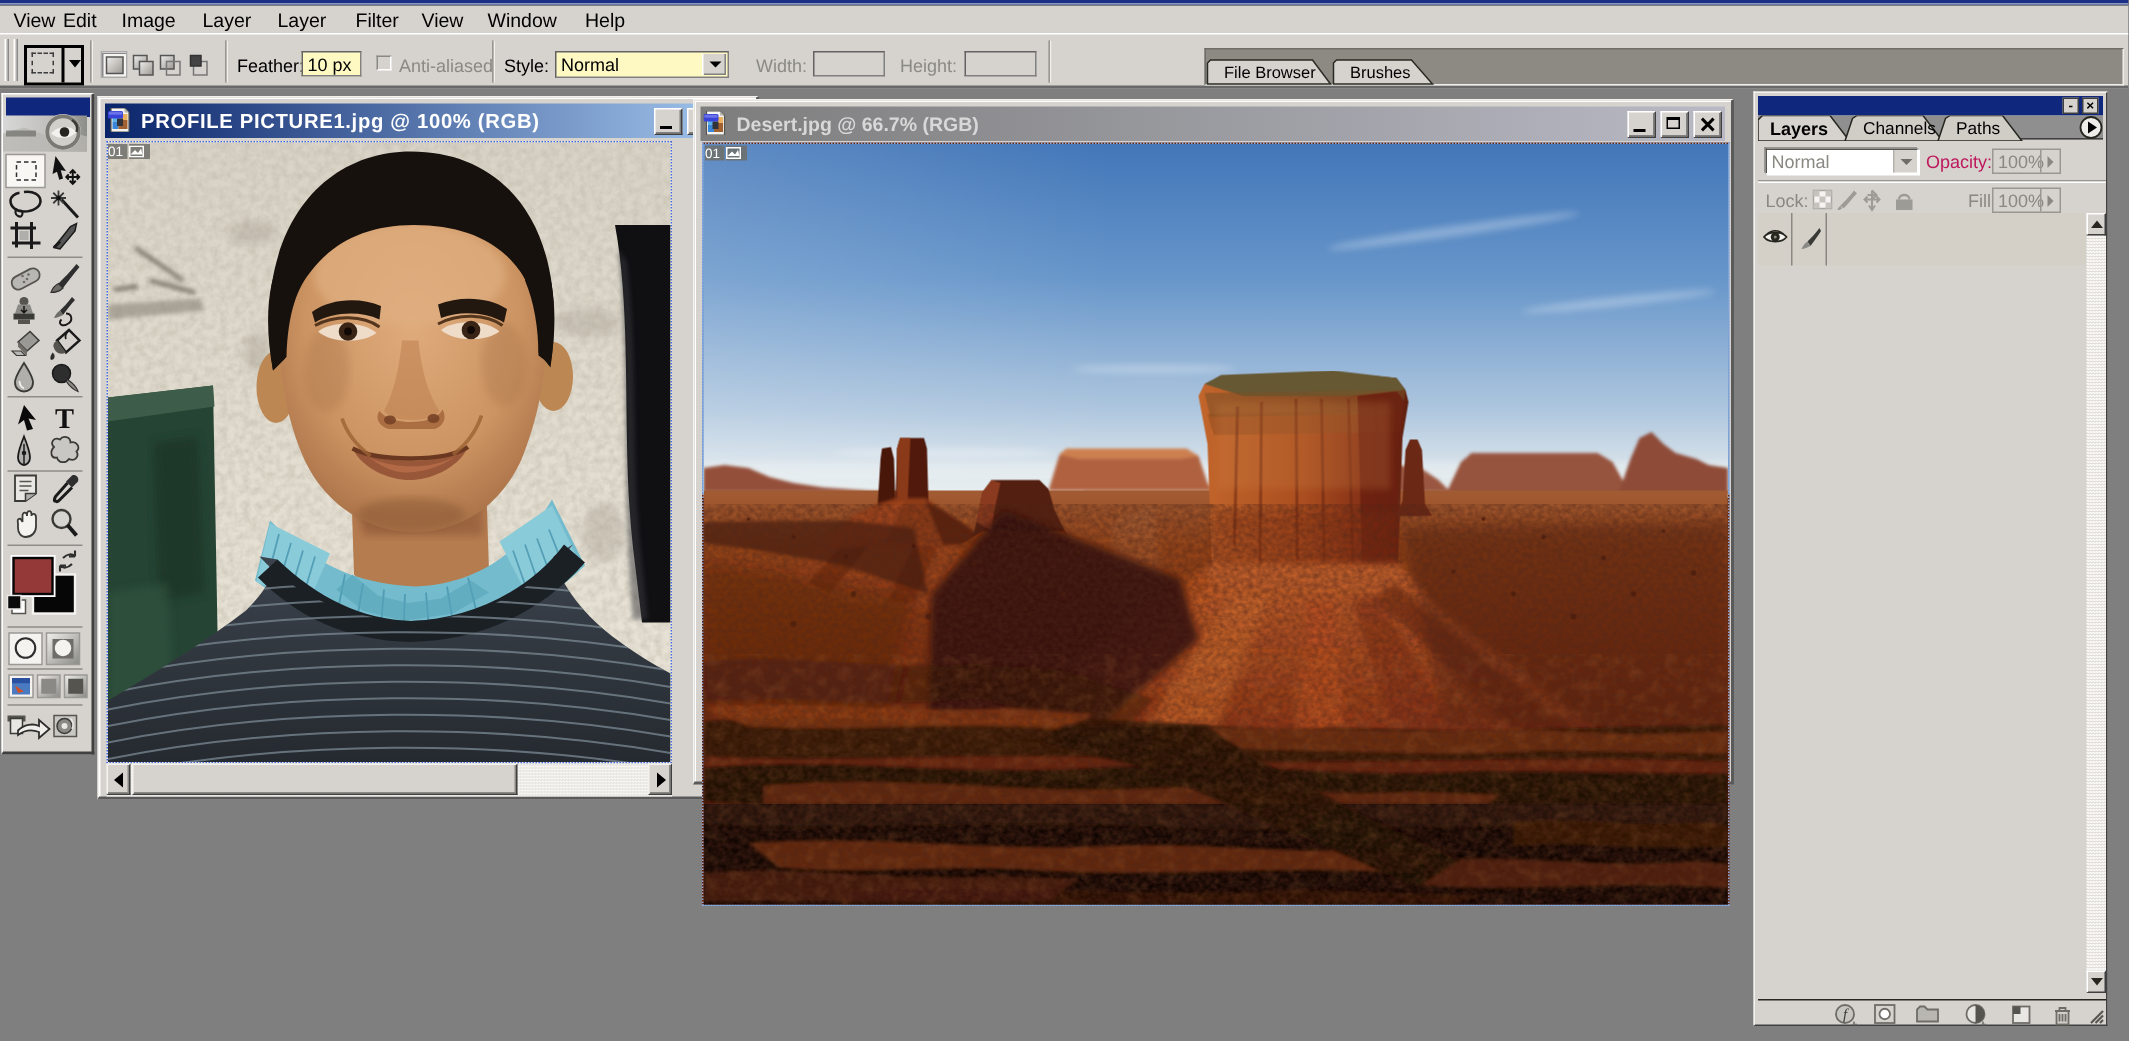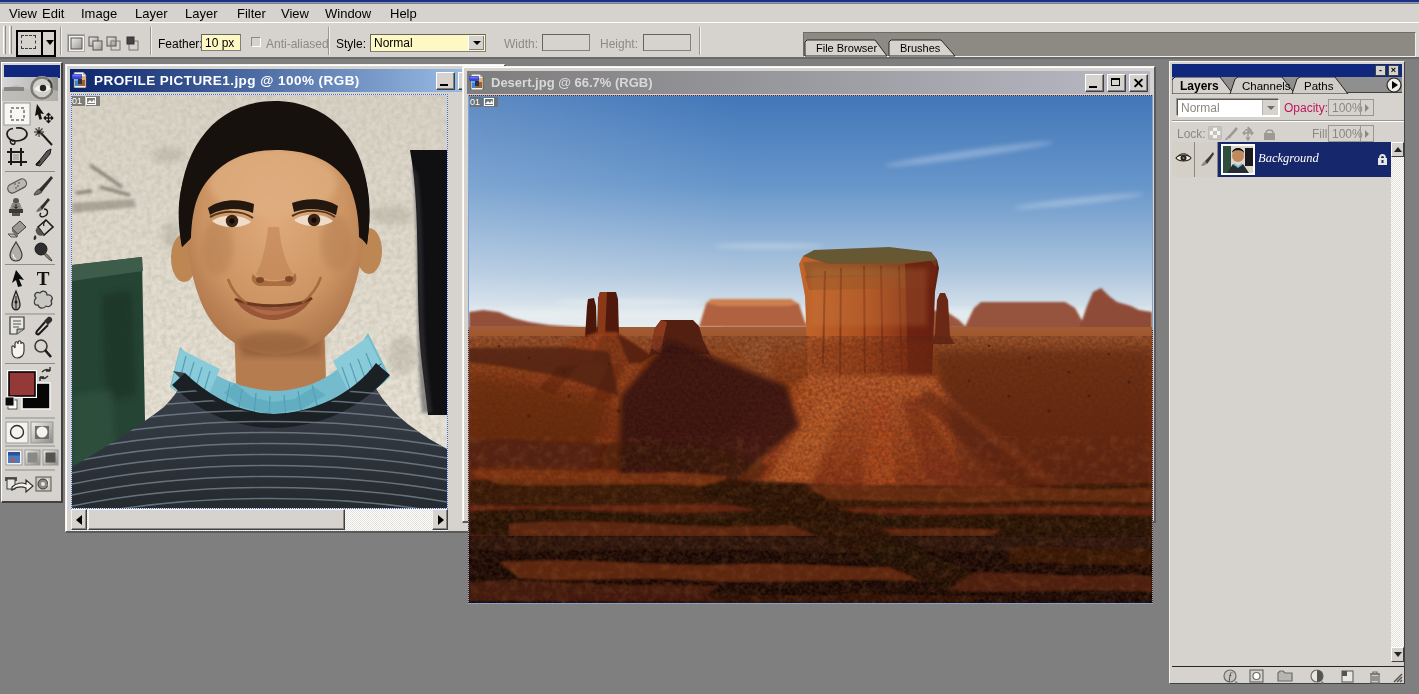--- a/index.html
+++ b/index.html
@@ -757,40 +757,20 @@
             <circle cx="8.5" cy="7" r="1" fill="#8a8882"></circle>
         <path d="M3 5 C6 2 11 2 14 5" stroke="#26261f" stroke-width="1" fill="none"></path>
       </svg>
     </div>
     <div class="abs" style="left:24px;top:0;width:22px;height:35px;border-right:1px solid #8a8882">
       <svg class="abs" style="left:4px;top:9px" width="15" height="16" viewBox="0 0 15 16">
         <path d="M13 1 C10 5 7 8 5 10 L7 13 C10 9 12 6 14 3 Z" fill="#3a3a36"></path>
         <path d="M5 10 C3 11 2 13 1 15 C3 15 5 14 7 13 Z" fill="#8a8985"></path>
       </svg>
     </div>
-    <div class="abs" style="left:46px;top:0;width:186px;height:35px;background:#16276c">
-      <div class="abs" style="left:3px;top:2px;width:34px;height:31px;background:#fff">
-        <svg class="abs" style="left:2px;top:2px" width="30" height="27" viewBox="0 0 30 27">
-          <rect width="30" height="27" fill="#ddd8cc"></rect>
-          <rect x="0" y="0" width="8" height="27" fill="#2e4f3c"></rect>
-          <rect x="22" y="2" width="8" height="18" fill="#1a1a1e"></rect>
-          <circle cx="15" cy="10" r="6" fill="#c08a5c"></circle>
-          <path d="M9 8 C9 3 21 3 21 8 L21 6 C19 1 11 1 9 6 Z" fill="#17110d"></path>
-          <path d="M10 6 C11 2 19 2 20 6 C20 4 18 2 15 2 C12 2 10 4 10 6 Z" fill="#17110d"></path>
-          <path d="M4 27 L10 18 C13 21 17 21 20 18 L26 27 Z" fill="#272c33"></path>
-          <path d="M11 17 L15 20 L19 17 L19 19 L15 22 L11 19 Z" fill="#74bccd"></path>
-        </svg>
-      </div>
-      <span class="abs" style="left:40px;top:9px;font-size:12.5px;color:#fff;font-style:italic;font-family:'Liberation Serif',serif">Background</span>
-      <svg class="abs" style="left:158px;top:9px" width="13" height="16" viewBox="0 0 13 16">
-        <rect x="2" y="7" width="9" height="7" fill="#e8e7e3"></rect>
-        <path d="M4 7 C4 3 9 3 9 7" stroke="#e8e7e3" stroke-width="1.8" fill="none"></path>
-        <rect x="5.5" y="9" width="2" height="3" fill="#16276c"></rect>
-      </svg>
-    </div>
   </div>
 
   <div class="abs" style="left:219px;top:48px;width:13px;height:505px;background:repeating-conic-gradient(#ffffff 0% 25%, #e2dfd8 0% 50%) 0 0/2px 2px;"></div>
   <div class="abs" style="left:219px;top:48px;width:13px;height:15px;background:#d6d3ce;border:1px solid #fff;border-right-color:#404040;border-bottom-color:#404040">
     <div class="abs" style="left:2px;top:4px;border-left:4px solid transparent;border-right:4px solid transparent;border-bottom:5px solid #26261f"></div>
   </div>
   <div class="abs" style="left:219px;top:553px;width:13px;height:15px;background:#d6d3ce;border:1px solid #fff;border-right-color:#404040;border-bottom-color:#404040">
     <div class="abs" style="left:2px;top:4px;border-left:4px solid transparent;border-right:4px solid transparent;border-top:5px solid #26261f"></div>
   </div>
 

